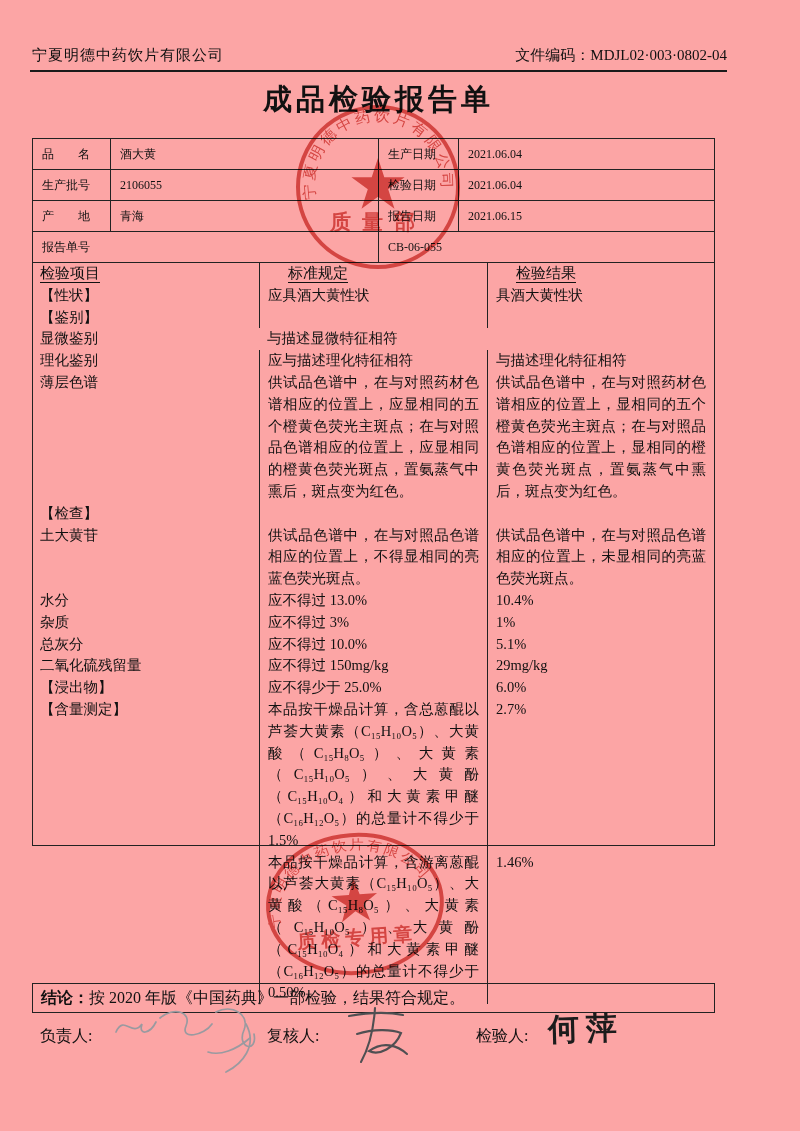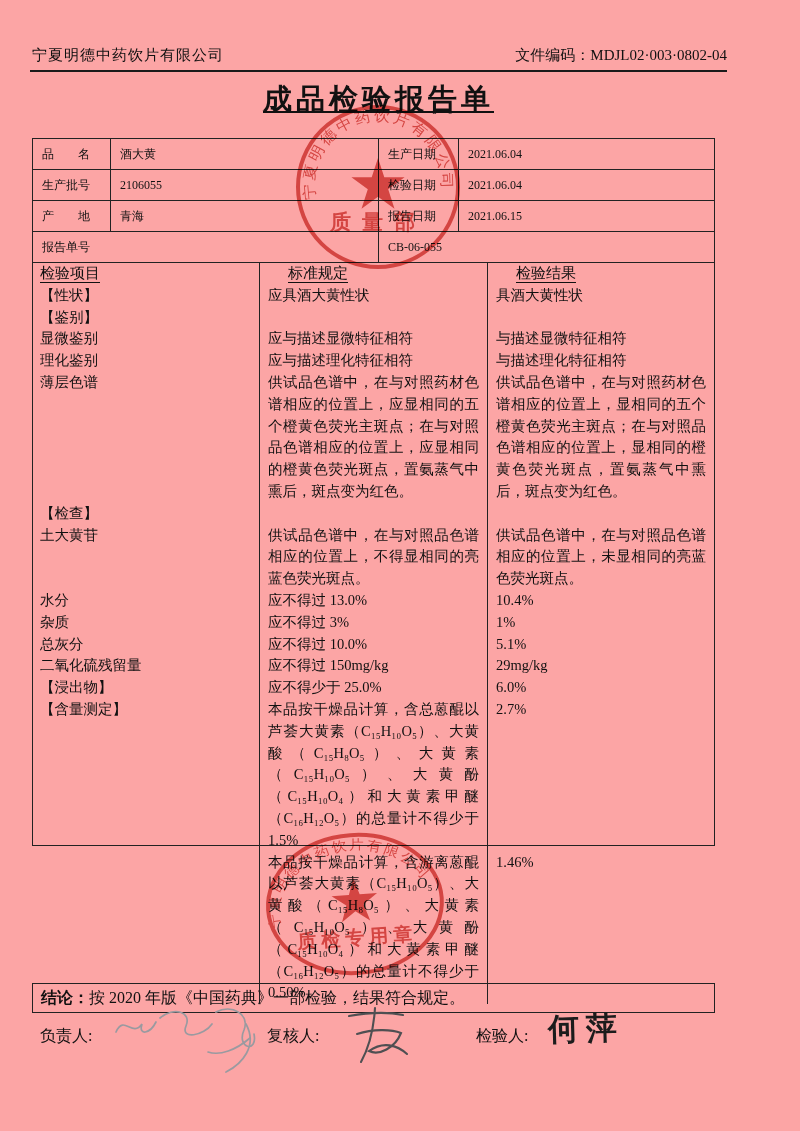--- a/index.html
+++ b/index.html
@@ -5,21 +5,21 @@
   * { margin:0; padding:0; box-sizing:border-box; }
   body { background:#e8e8e8; font-family:"Liberation Serif","DejaVu Serif",serif; }
   .page { position:relative; width:800px; height:1131px; background:#fca5a5; overflow:hidden;
           color:#111; margin:0 auto; }
 
   
   .hdr-company { position:absolute; left:32px; top:46px; font-size:15px; letter-spacing:1px; }
   .hdr-code { position:absolute; right:73px; top:46px; font-size:15px; }
   .hdr-rule { position:absolute; left:30px; top:70px; width:697px; height:2px; background:#1a1a1a; }
   .doc-title { position:absolute; left:0; top:80px; width:757px; text-align:center;
-               font-size:29px; font-weight:bold; letter-spacing:4px;text-decoration:underline; }
+               font-size:29px; font-weight:bold; letter-spacing:4px; }
 
   
   .info-table { position:absolute; left:32px; top:138px; width:683px; border-collapse:collapse;
                 font-size:12px; }
   .info-table td { border:1px solid #222; height:31px; padding:0 0 0 9px; vertical-align:middle; }
   .info-table .c-l1 { width:78px; }
   .info-table .c-v1 { width:268px; }
   .info-table .c-l2 { width:80px; }
   .info-table .c-v2 { width:256px; }
 
@@ -112,21 +112,20 @@
         </div>
       
         <div class="mt-row">
           <div class="mt-c1">【鉴别】</div>
           <div class="mt-c2"></div>
           <div class="mt-c3"></div>
         </div>
       
         <div class="mt-row">
           <div class="mt-c1">显微鉴别</div>
-          <div class="mt-c2">应与描述显微特征相符</div>
           <div class="mt-c3">与描述显微特征相符</div>
         </div>
       
         <div class="mt-row">
           <div class="mt-c1">理化鉴别</div>
           <div class="mt-c2">应与描述理化特征相符</div>
           <div class="mt-c3">与描述理化特征相符</div>
         </div>
       
         <div class="mt-row">

